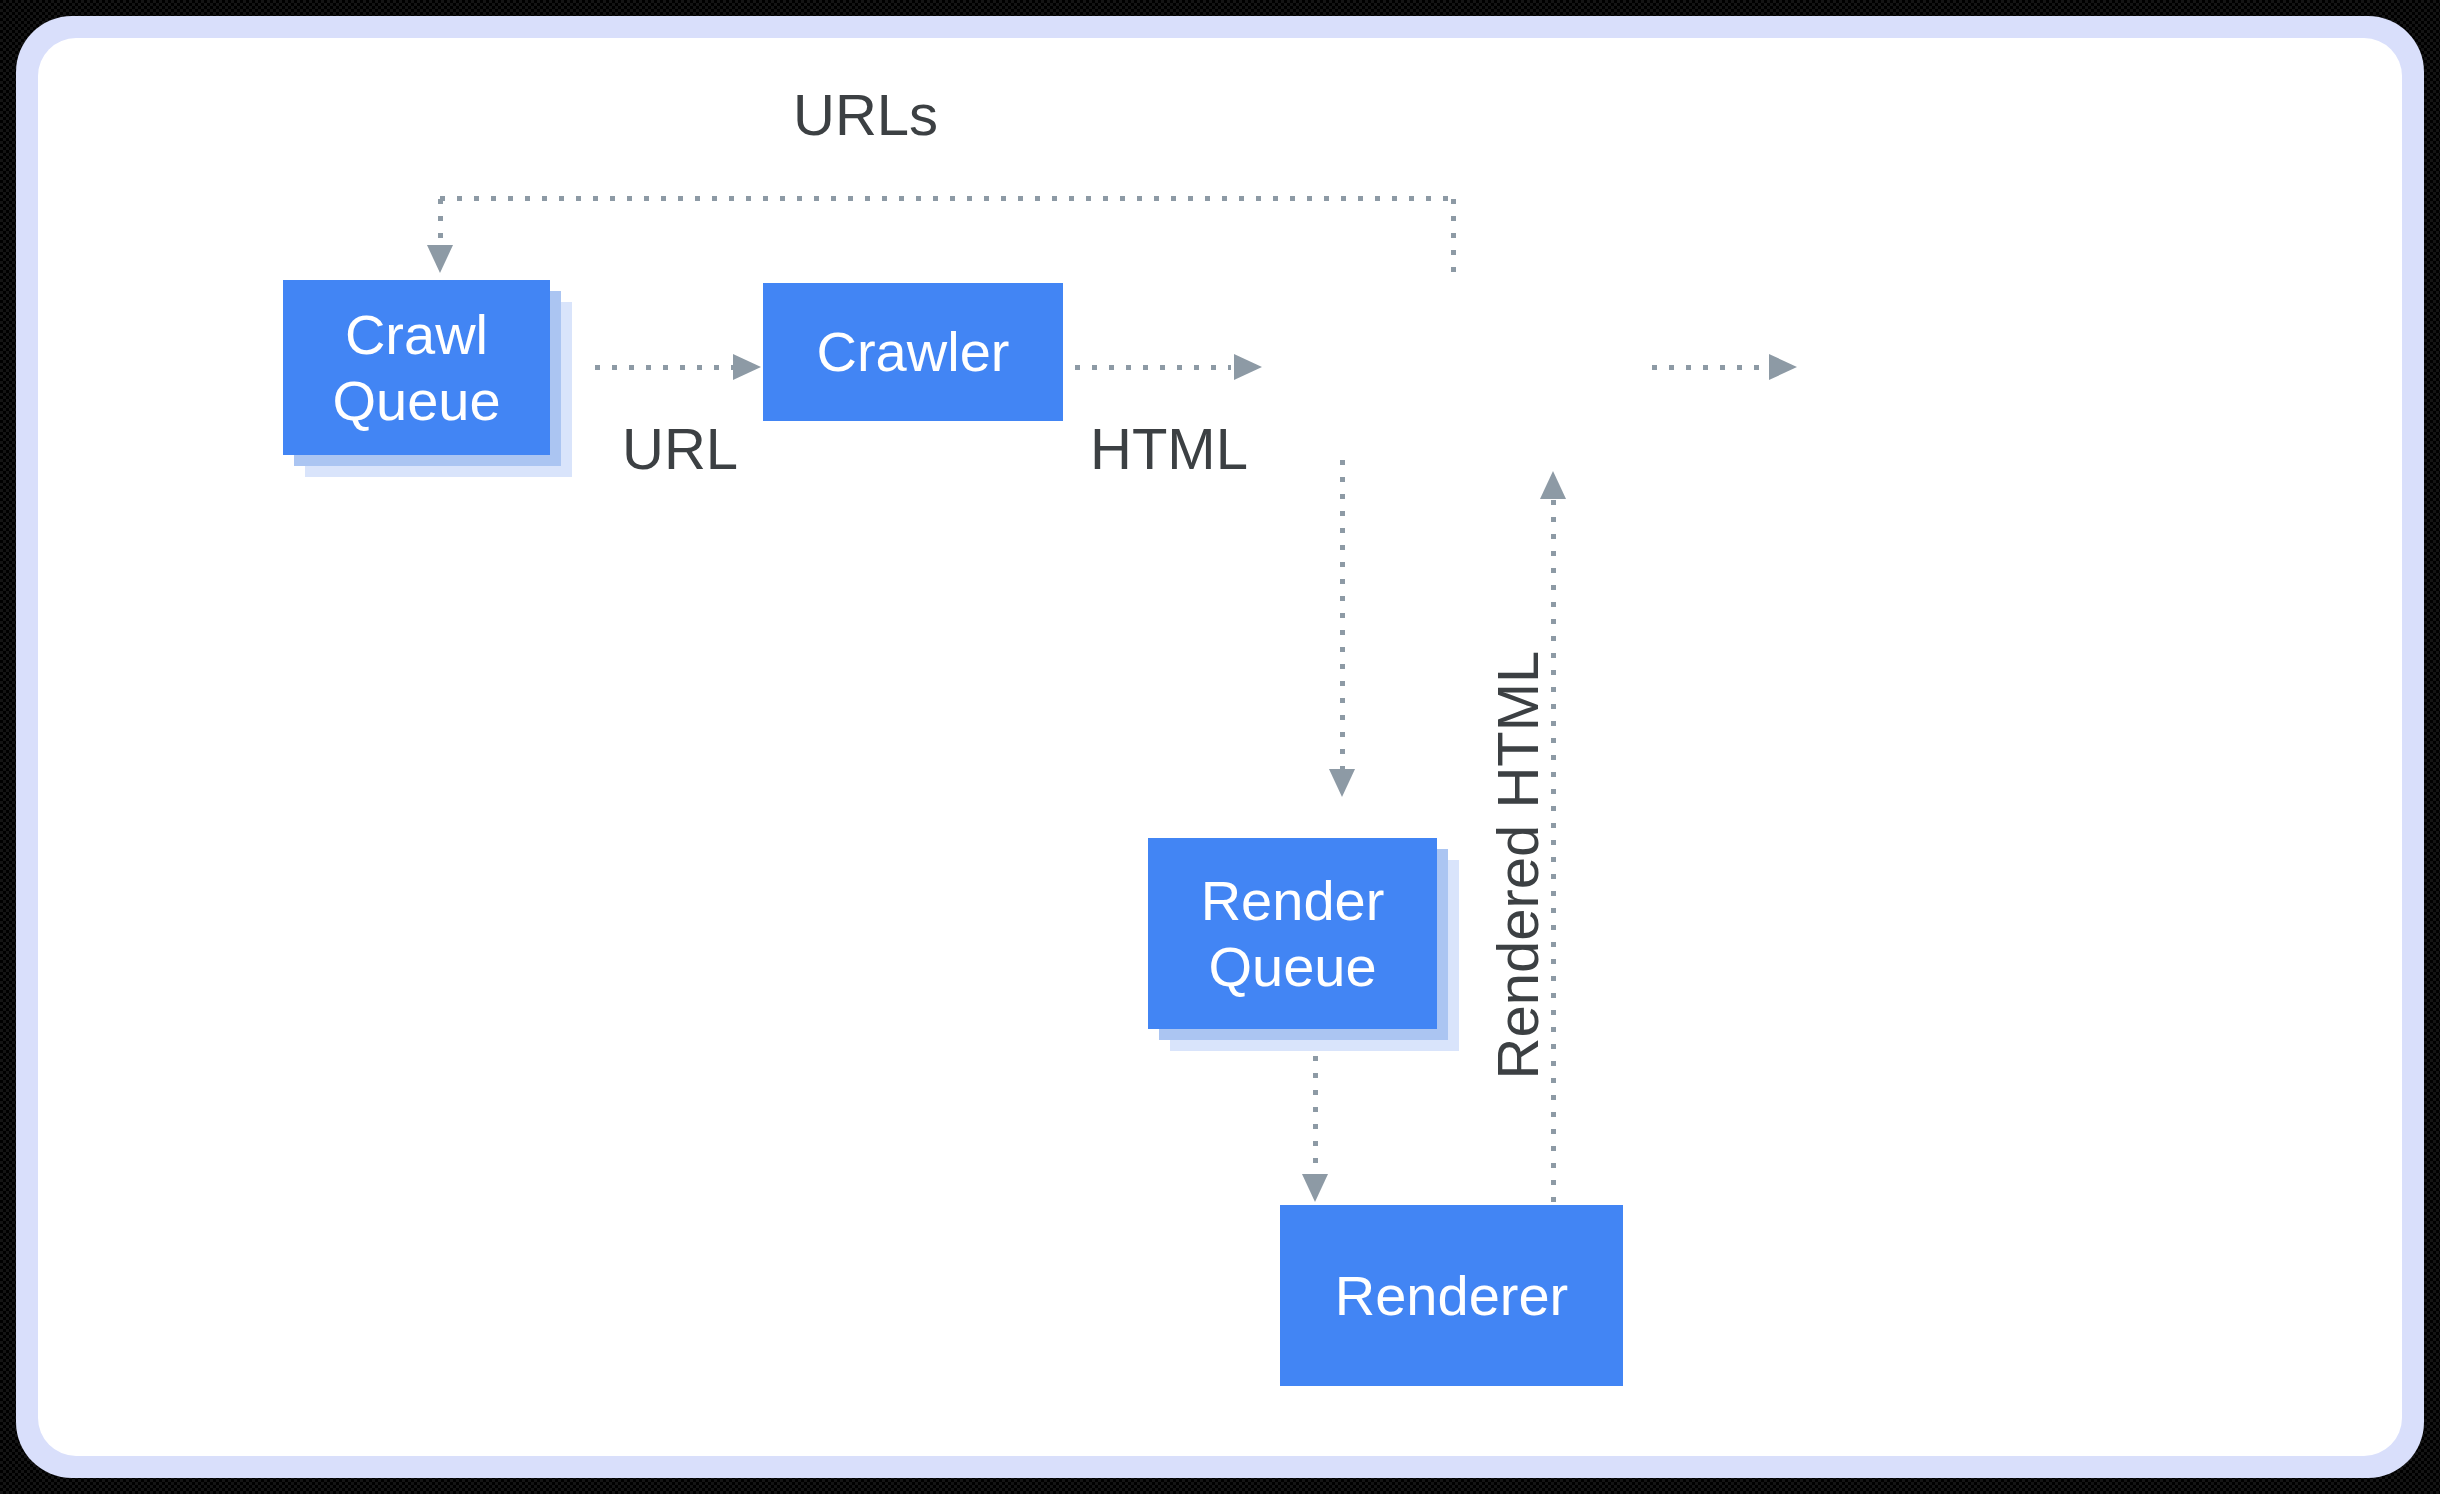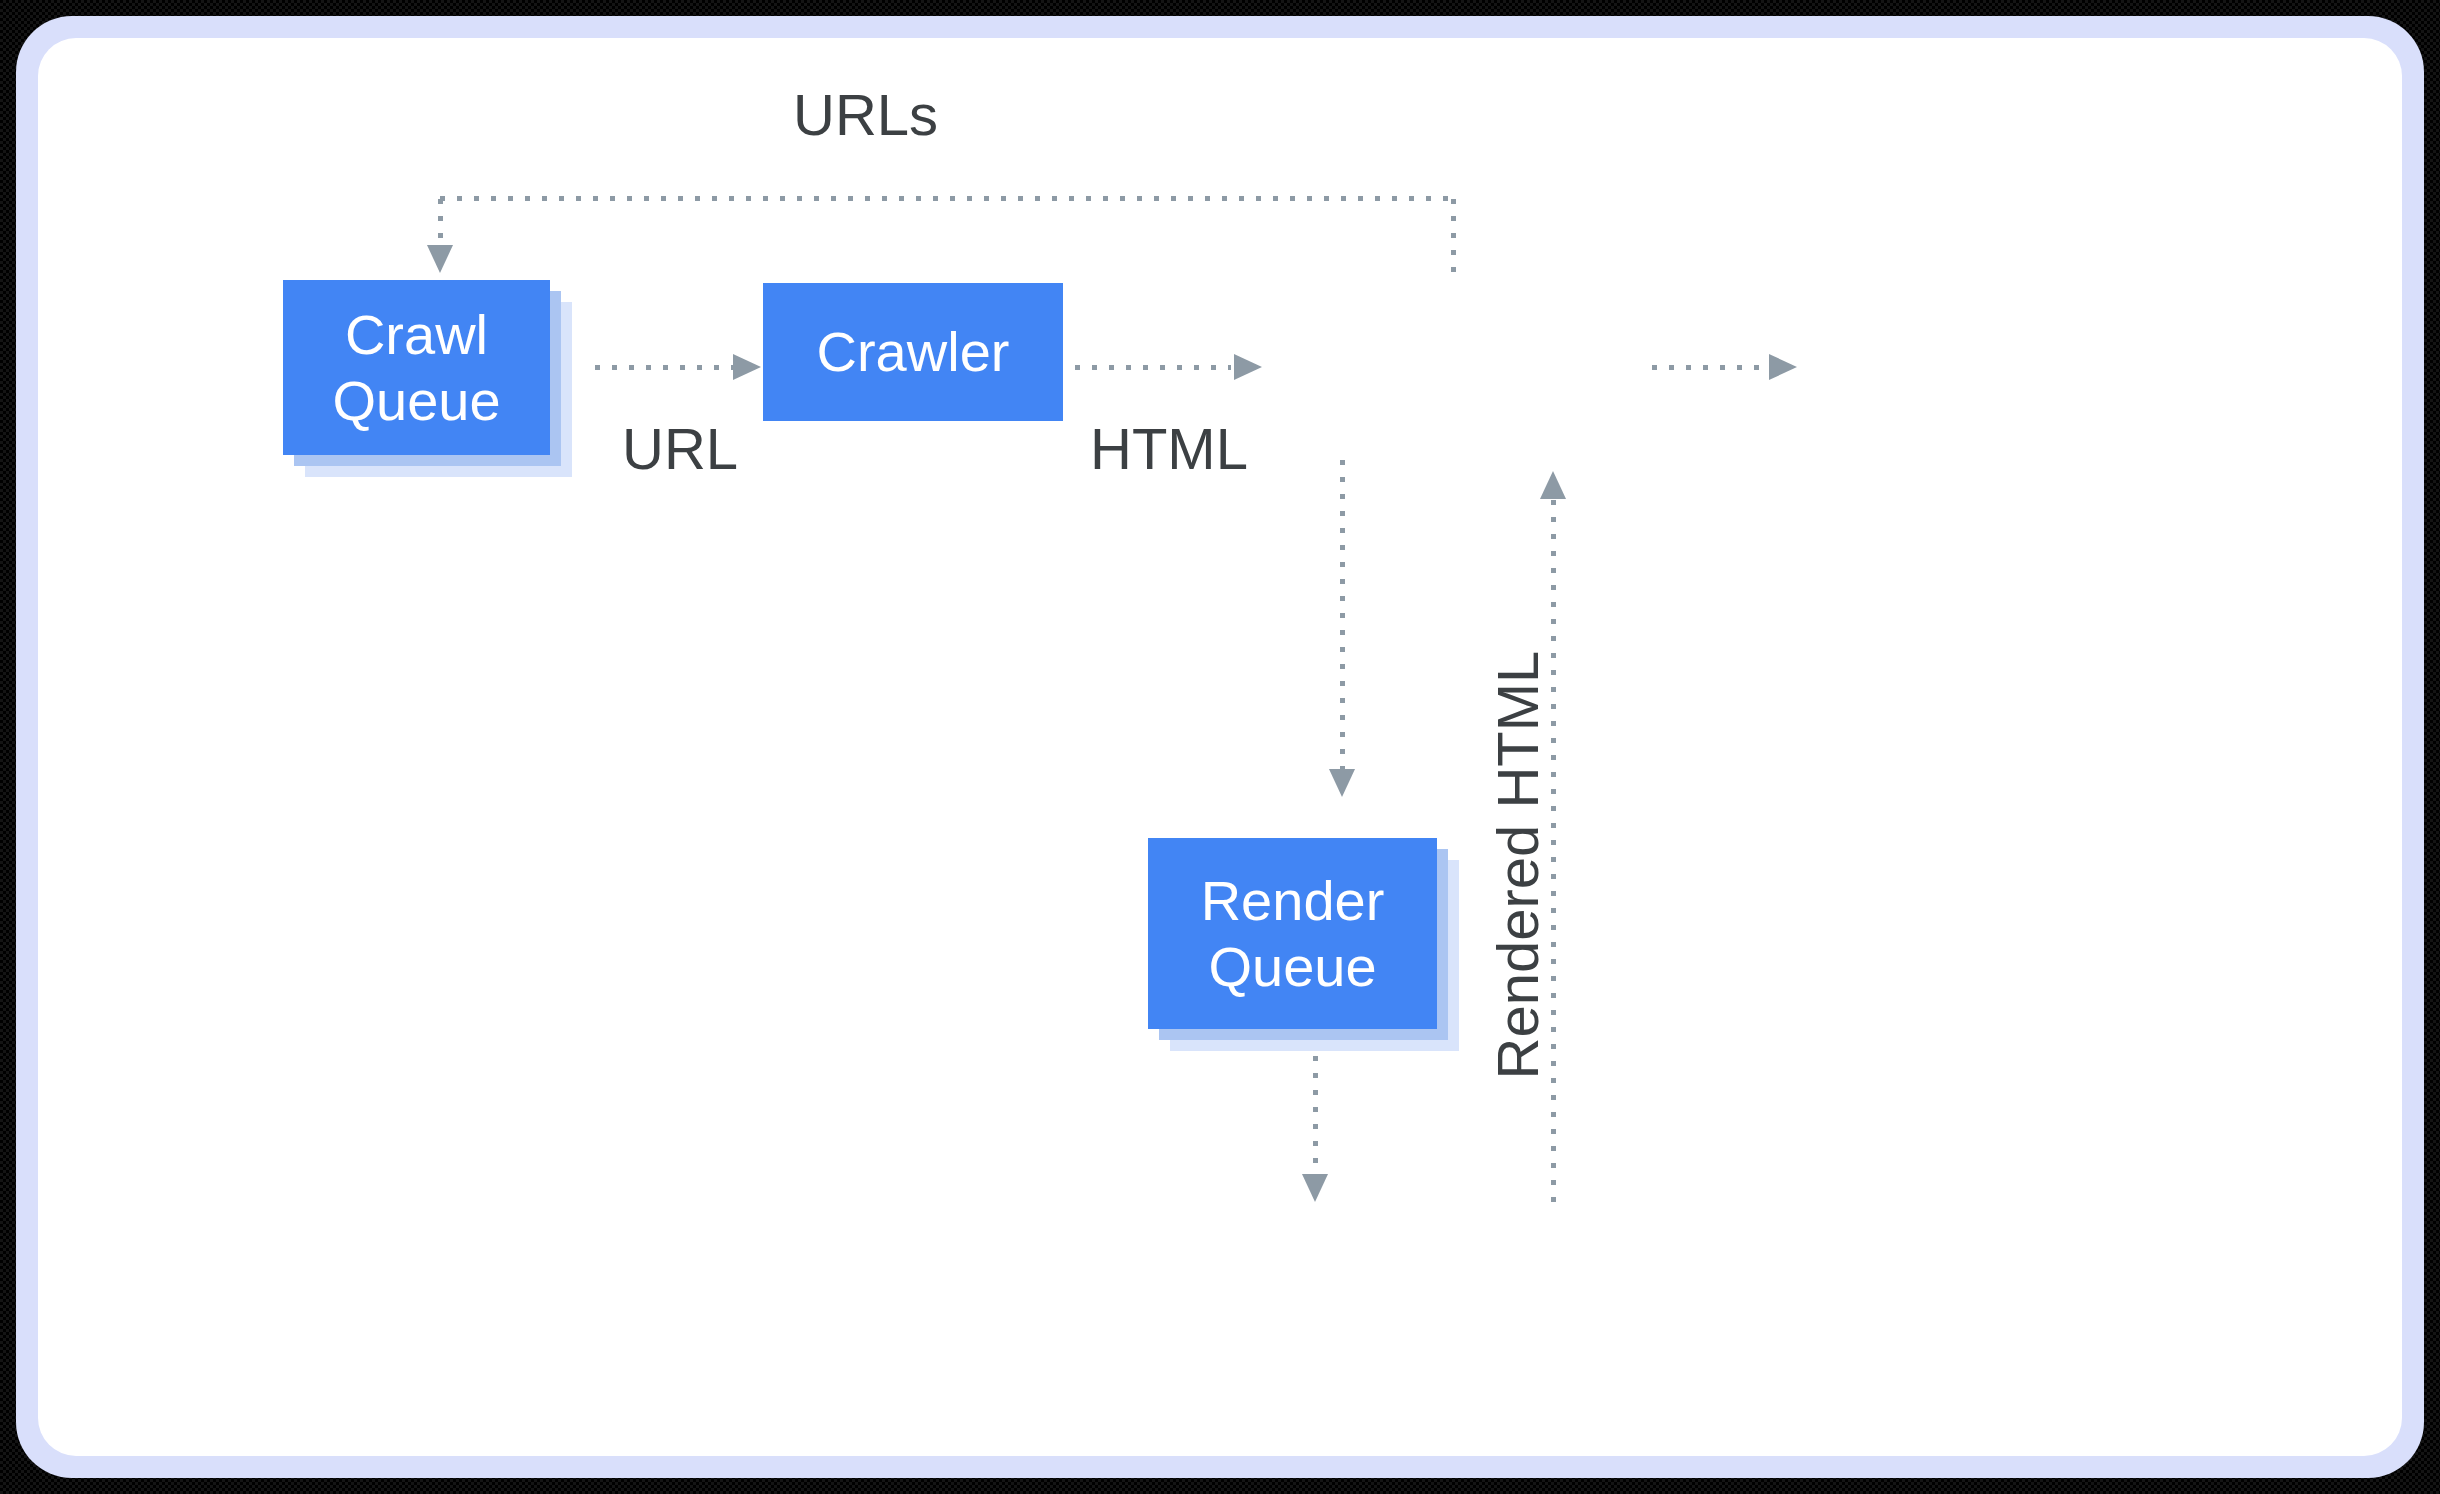--- a/index.html
+++ b/index.html
@@ -142,13 +142,14 @@
   <div class="edge-label label-urls">URLs</div>
   <div class="edge-label label-url">URL</div>
   <div class="edge-label label-html">HTML</div>
   <div class="edge-label label-rendered-html">Rendered HTML</div>
 
   <div class="node stacked node-crawl-queue">Crawl
 Queue</div>
   <div class="node node-crawler">Crawler</div>
   <div class="node stacked node-render-queue">Render
 Queue</div>
+  <div class="node node-renderer">Renderer</div>
 </div>
 
 </body></html>

